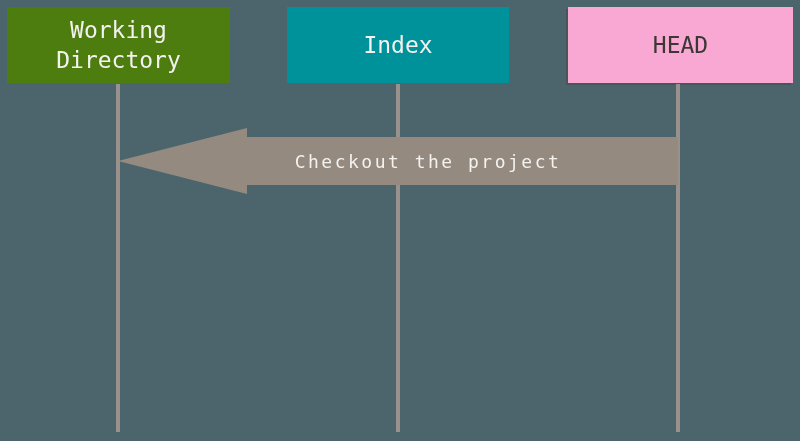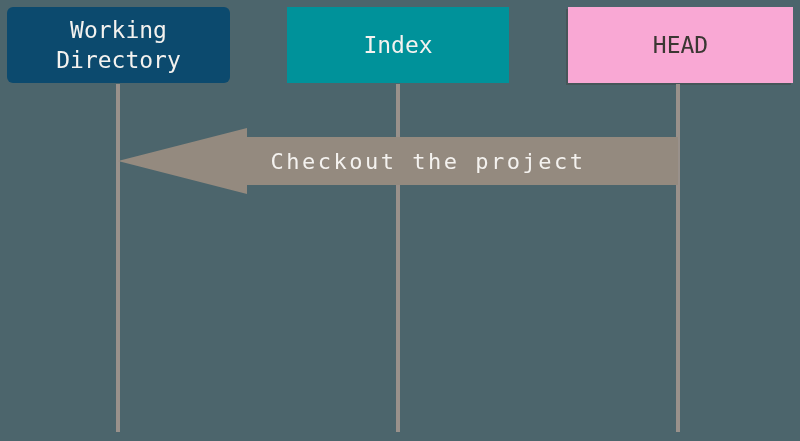--- a/index.html
+++ b/index.html
@@ -28,23 +28,22 @@
     font-size: 23px;
   }
   .box .box-label {
     display: block;
     line-height: 30px;
     max-width: 212px;
   }
   .box-wd {
     left: 7px;
     width: 223px;
-    background: #0c4a6e;
+    background: #4d7c0f;
     color: #F4F2EF;
-    border-radius: 6px;
   }
   .box-index {
     left: 287px;
     width: 222px;
     background: #00929A;
     color: #F4F2EF;
   }
   .box-head {
     left: 568px;
     width: 225px;
@@ -65,21 +64,21 @@
   .vline-wd    { left: 116px; }
   .vline-index { left: 396px; }
   .vline-head  { left: 676px; }
 
   
   .arrow {
     position: absolute;
     height: 66px;
     background: #948A7F;
     color: #F4F2EF;
-    font-size: 22px;
+    font-size: 18px;
     letter-spacing: 2.5px;
     display: flex;
     align-items: center;
     justify-content: center;
     box-sizing: border-box;
     z-index: 2;
     white-space: nowrap;
   }
   .arrow-checkout {
     left: 118px;

